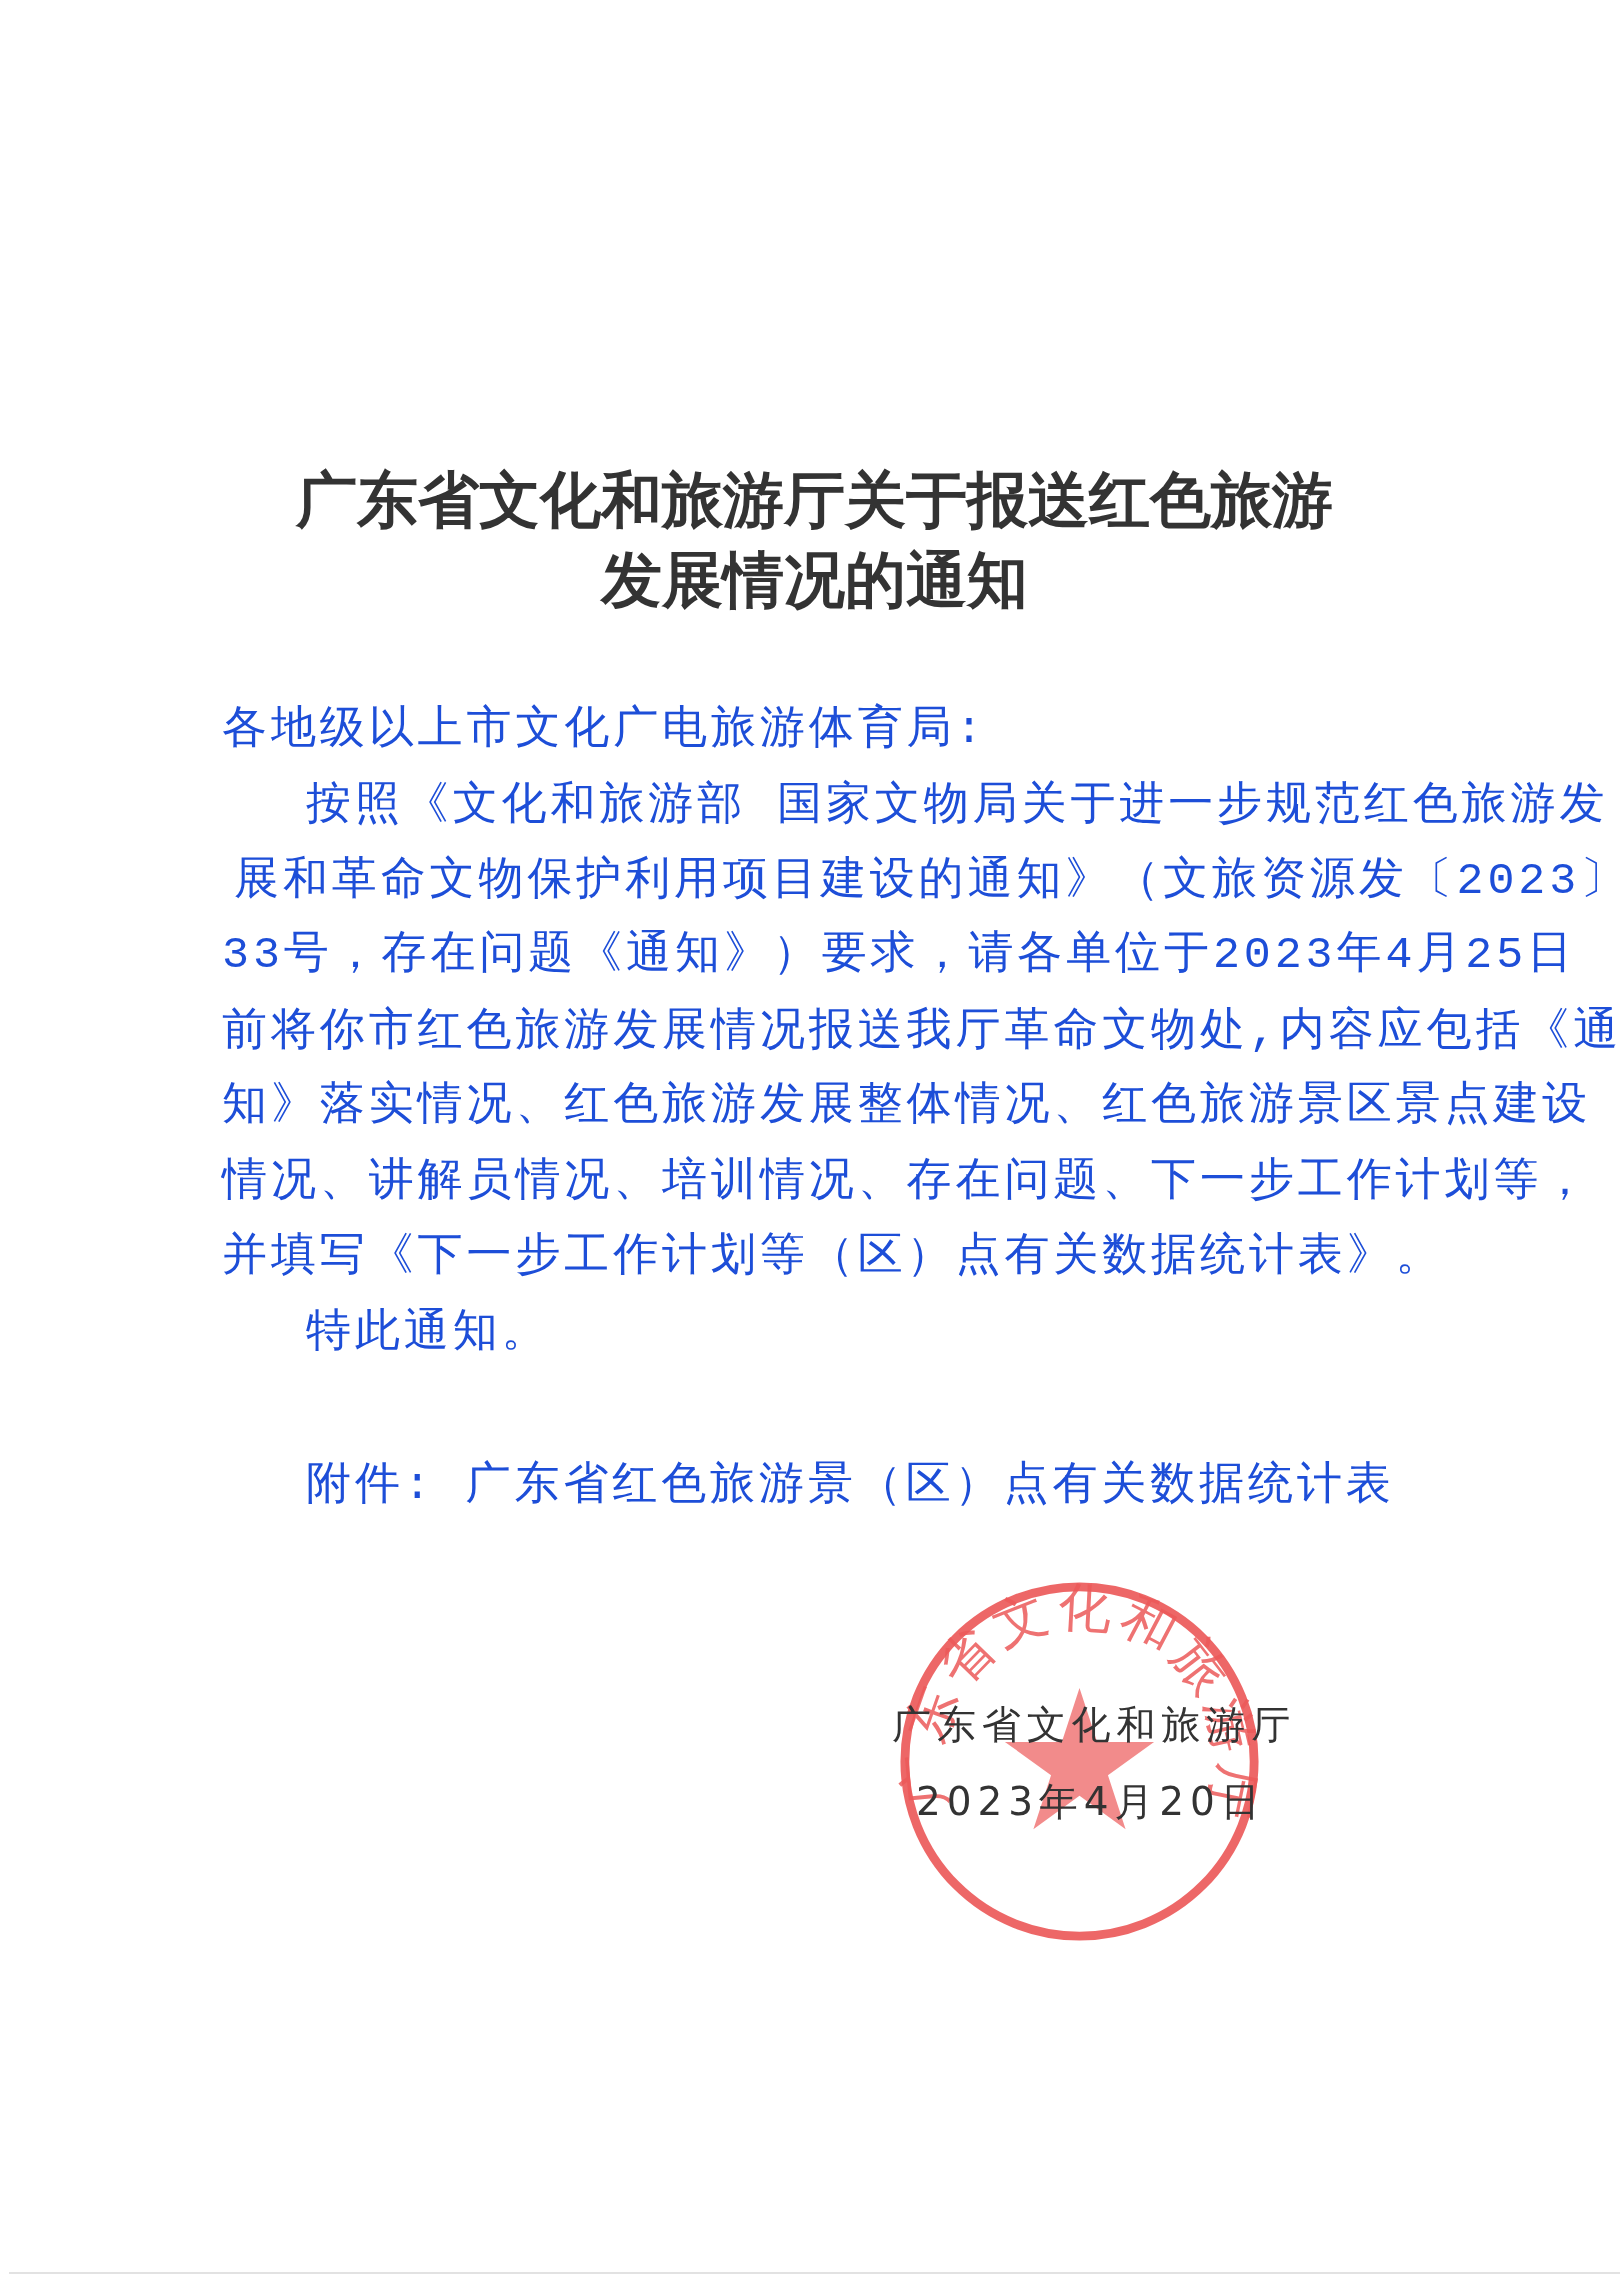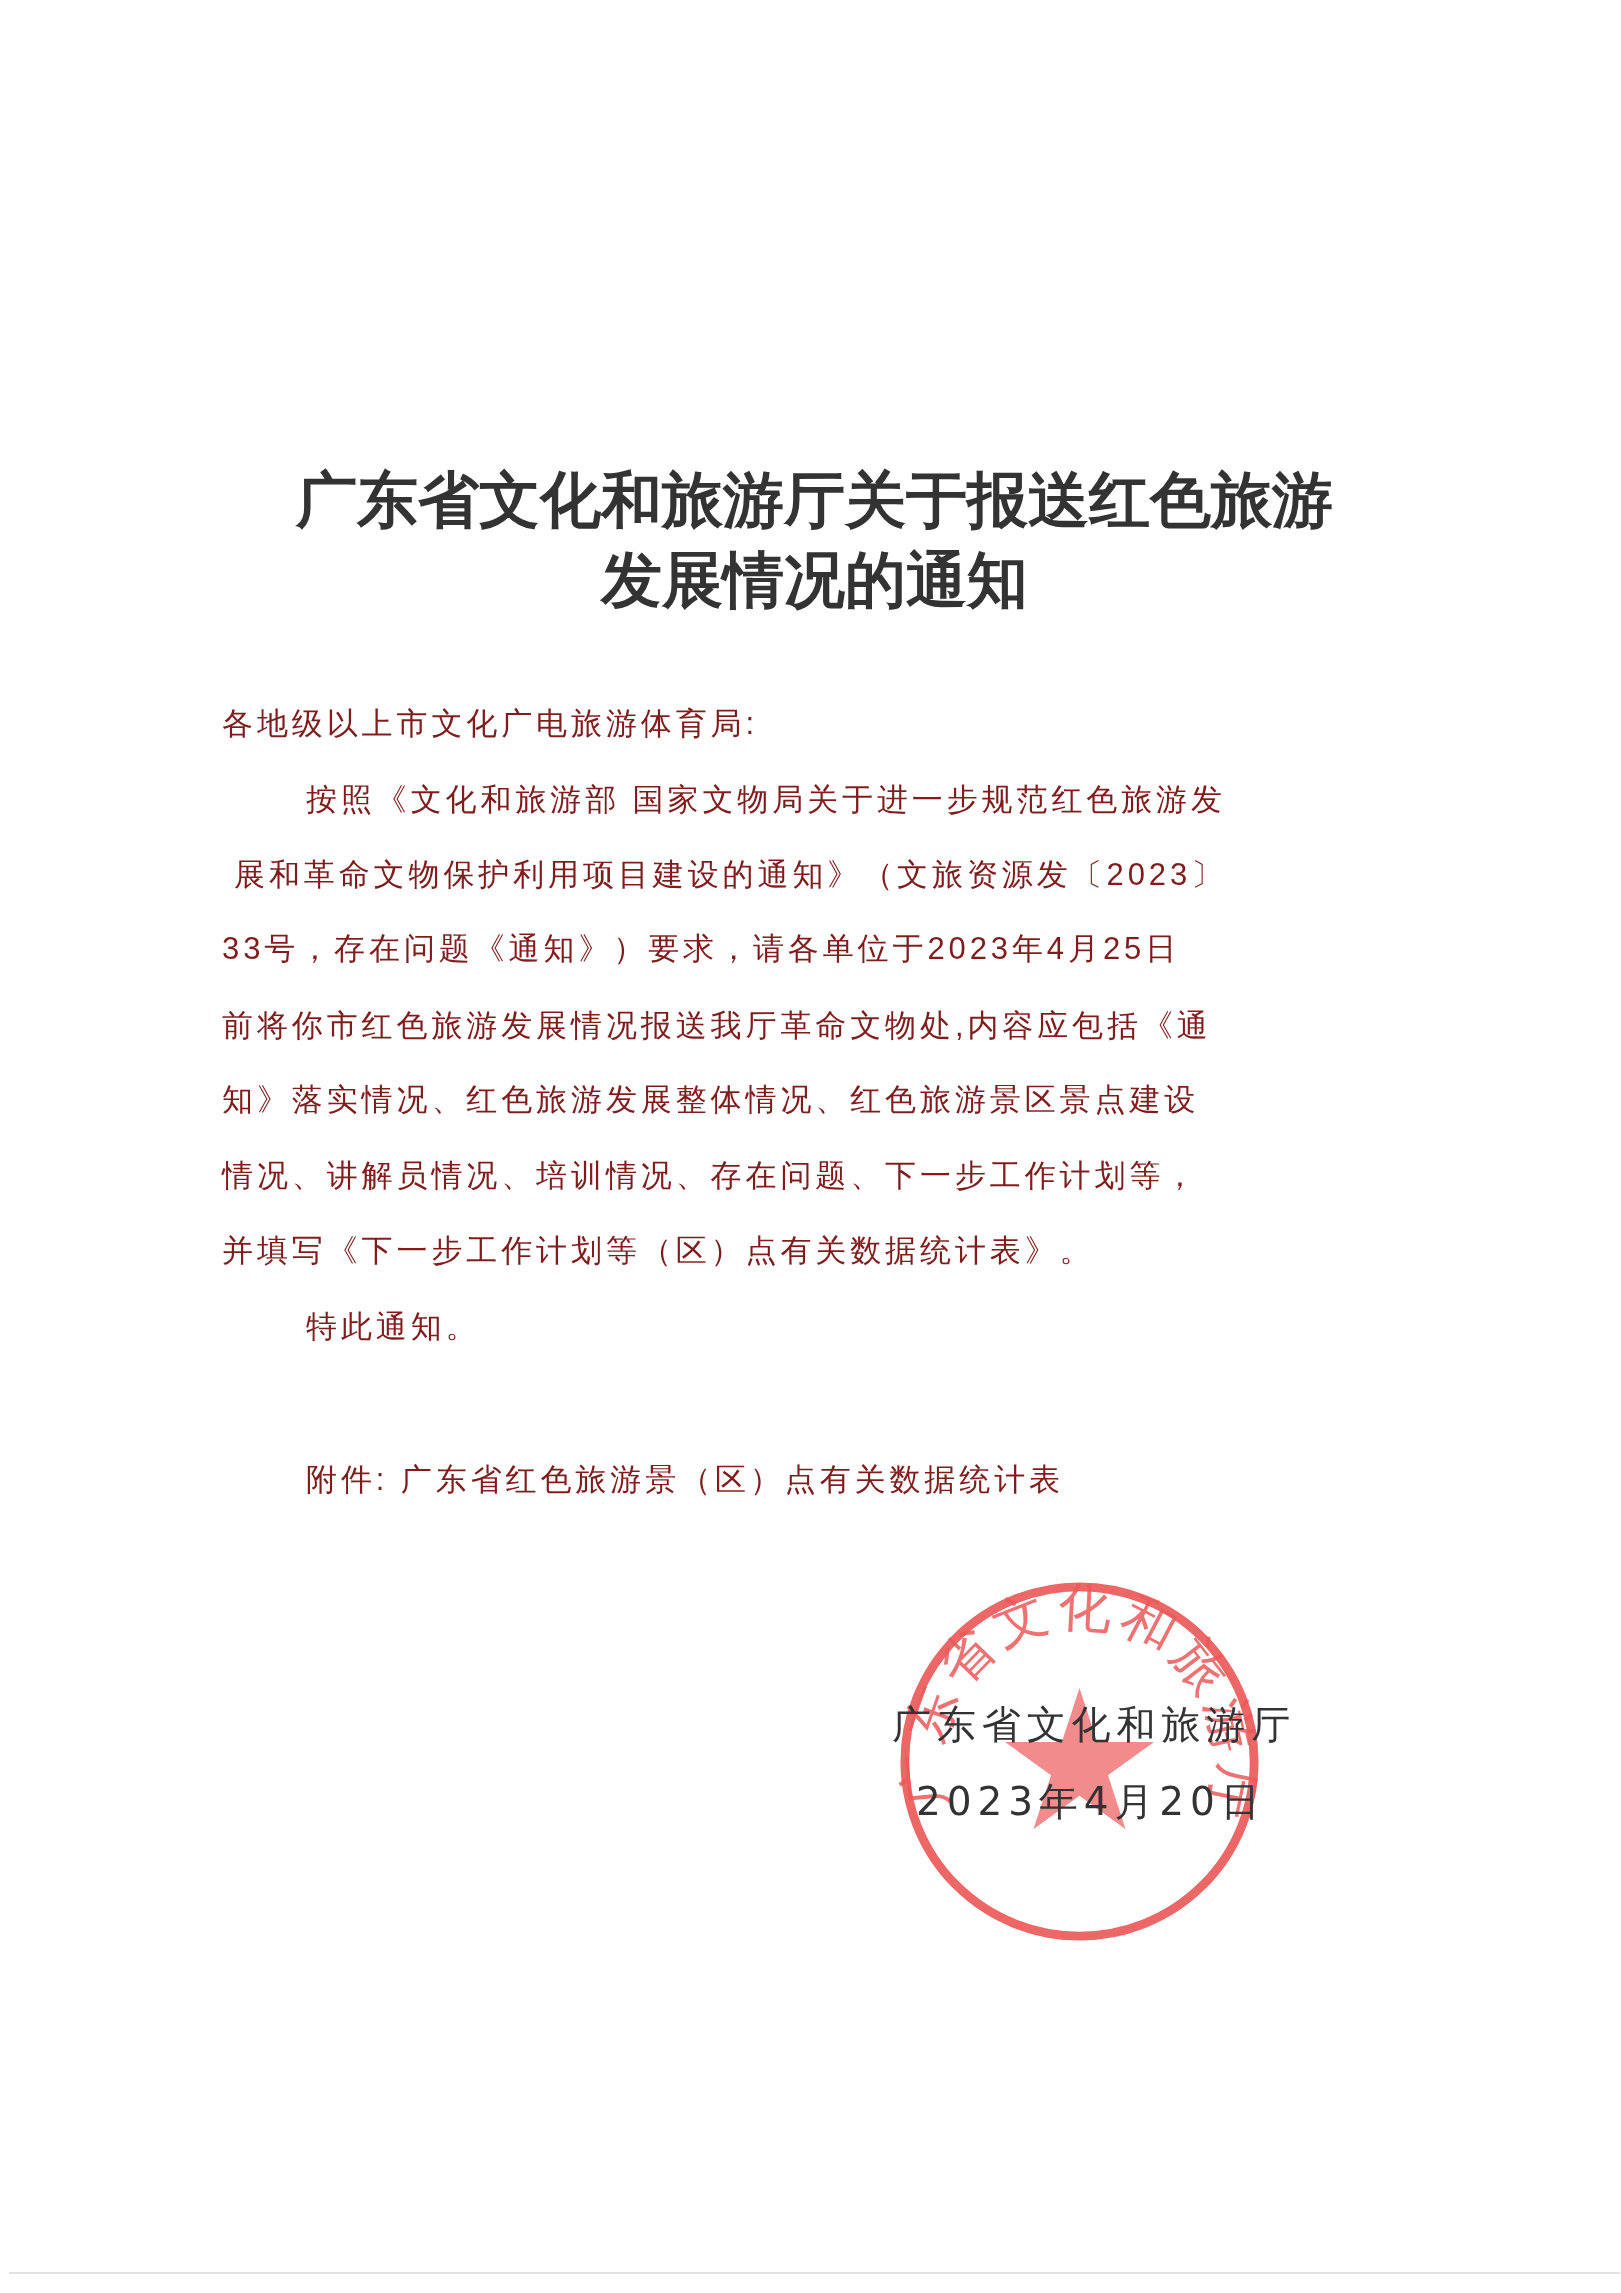--- a/index.html
+++ b/index.html
@@ -4,22 +4,22 @@
 <style>
   html, body { margin: 0; padding: 0; background: #ffffff; }
   body { width: 1621px; height: 2294px; position: relative; overflow: hidden;
          font-family: "DejaVu Serif", "Liberation Serif", serif; color: #2a2a2a; }
   .page { position: absolute; left: 4px; top: 0; width: 1621px; height: 2222px; }
   .title { position: absolute; left: 0; width: 1621px; text-align: center;
            font-family: "DejaVu Serif", serif; font-weight: bold; font-size: 61px;
            color: #333; letter-spacing: 0px; line-height: 1; }
   .title.l1 { top: 469px; }
   .title.l2 { top: 549px; }
-  .line { position: absolute; left: 218px; font-size: 31px; line-height: 1;
-          font-family: Liberation Sans, sans-serif; color: #7f1d1d; white-space: nowrap;
+  .line { position: absolute; left: 218px; font-size: 45px; line-height: 1;
+          font-family: Liberation Mono, monospace; color: #1d4ed8; white-space: nowrap;
           letter-spacing: 3.9px; }
   .indent { left: 302px; }
   .stamp { position: absolute; left: 894px; top: 1580px; width: 363px; height: 363px; }
   .sign { position: absolute; font-size: 39px; font-family: "DejaVu Sans", sans-serif;
           color: #333; white-space: nowrap; letter-spacing: 5.9px; line-height: 1; }
   .contact { position: absolute; left: 361px; top: 1860px; font-size: 37px;
              font-family: "DejaVu Sans", sans-serif; color: #333; white-space: nowrap;
              letter-spacing: 13.7px; line-height: 1; }
   .bottom-rule { position: absolute; left: 4.9px; width: 1611px; top: 2272px; height: 2px;
                  background: #e2e2e2; }

